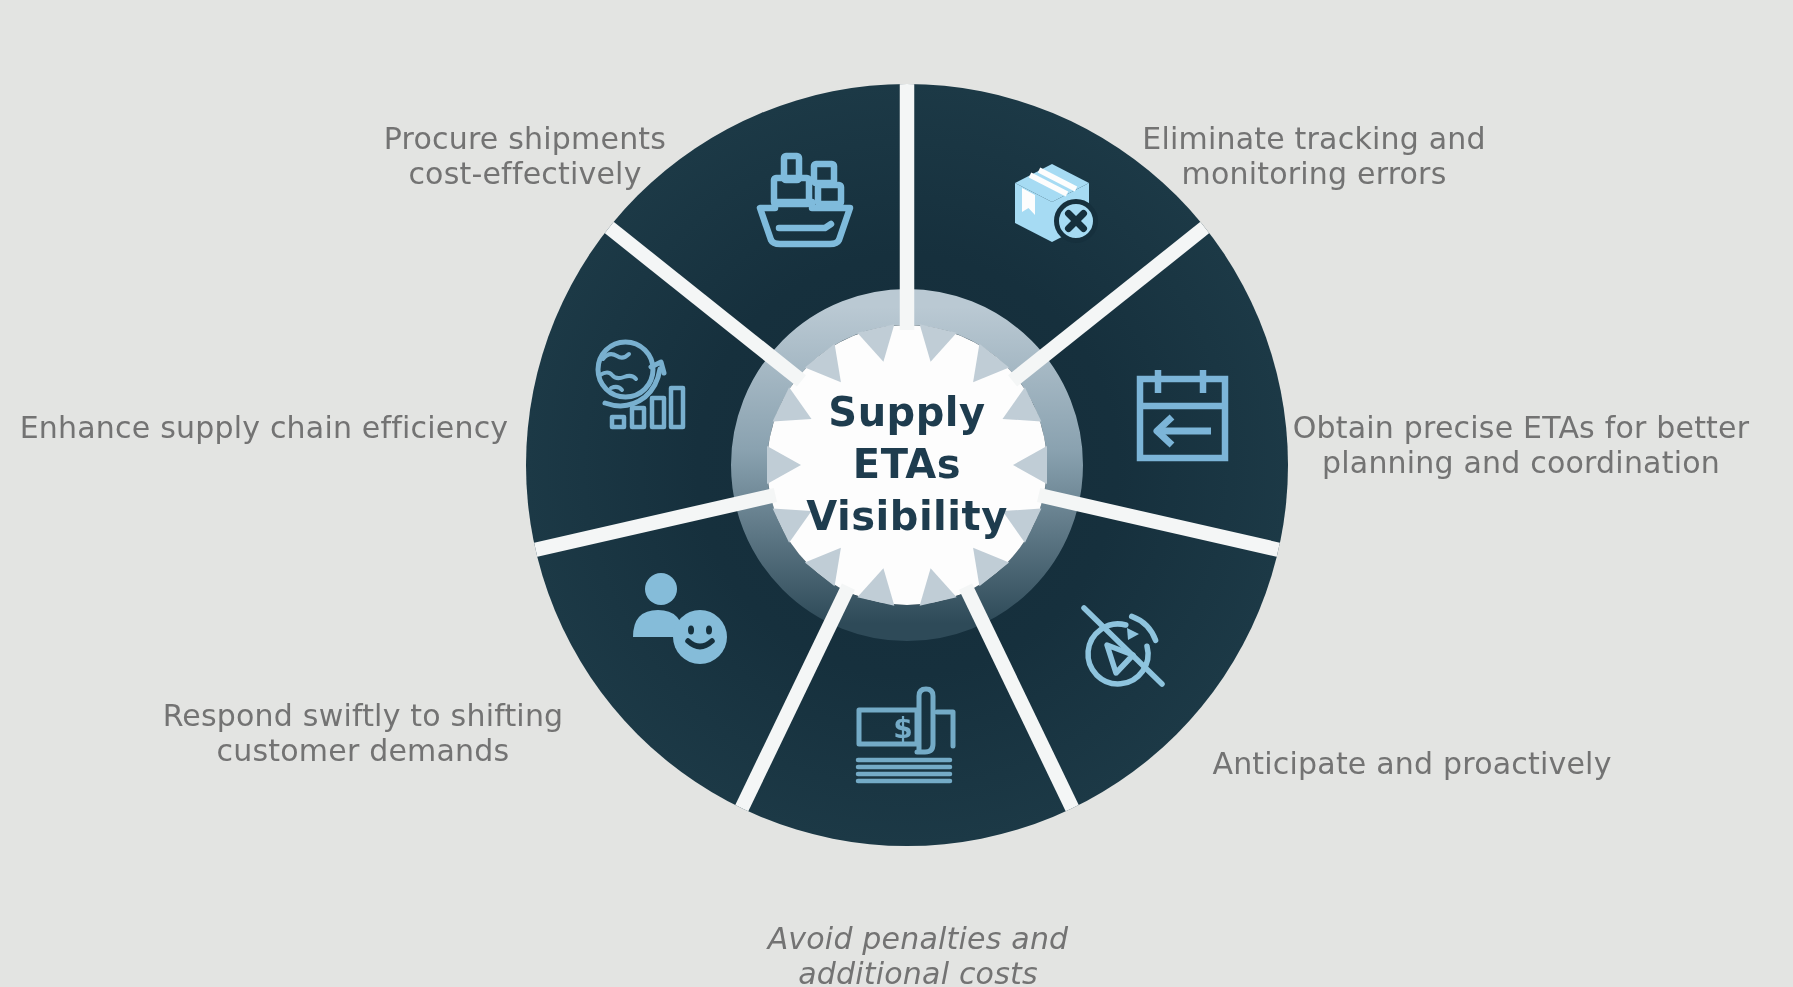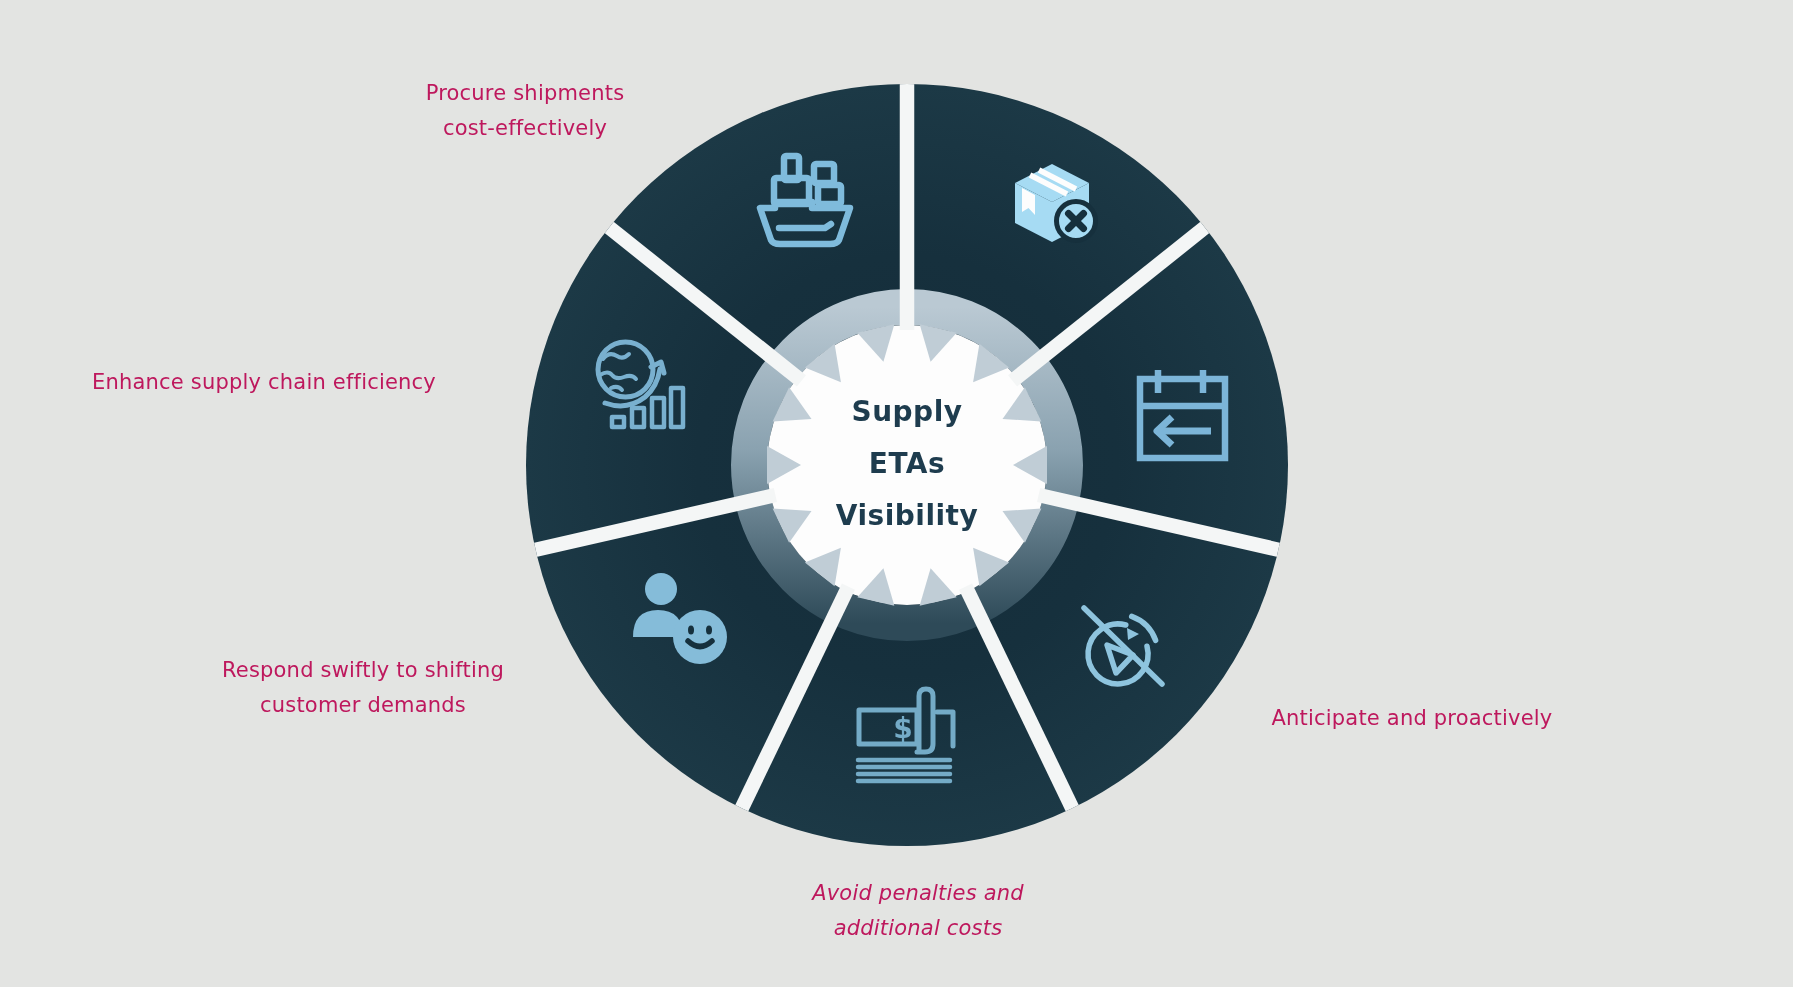--- a/index.html
+++ b/index.html
@@ -2,28 +2,29 @@
 <html><head>
 <meta charset="utf-8">
 <style>
   html,body{margin:0;padding:0;}
   body{background:#e3e4e2;font-family:"DejaVu Sans","Liberation Sans",sans-serif;}
   .stage{position:relative;width:1793px;height:987px;background:#e3e4e2;overflow:hidden;}
   .wheel-svg{position:absolute;left:0;top:0;width:1793px;height:987px;}
   .spoke-label{
     position:absolute;transform:translate(-50%,-50%);
     text-align:center;white-space:nowrap;
-    font-size:21px;line-height:35px;font-weight:400;color:#be185d;
+    font-size:30px;line-height:35px;font-weight:400;color:#737373;
     letter-spacing:.2px;
+    margin-top:45px;
   }
   .spoke-label span{display:block;}
   .center-label{
     position:absolute;left:907px;top:464px;transform:translate(-50%,-50%);
     text-align:center;white-space:nowrap;
-    font-size:28px;line-height:52px;font-weight:700;color:#1e3c4e;
+    font-size:40px;line-height:52px;font-weight:700;color:#1e3c4e;
     letter-spacing:.5px;
   }
   .center-label span{display:block;}
 </style>
 </head>
 <body>
 
 <div class="stage">
 
   <svg class="wheel-svg" viewBox="0 0 1793 987" aria-hidden="true">
@@ -162,20 +163,28 @@
   <div class="center-label">
     <span>Supply</span>
     <span>ETAs</span>
     <span>Visibility</span>
   </div>
 
   <div class="spoke-label" style="left:525px;top:111px;">
     <span>Procure shipments</span>
     <span>cost-effectively</span>
   </div>
+  <div class="spoke-label" style="left:1314px;top:111px;">
+    <span>Eliminate tracking and</span>
+    <span>monitoring errors</span>
+  </div>
+  <div class="spoke-label" style="left:1521px;top:400px;">
+    <span>Obtain precise ETAs for better</span>
+    <span>planning and coordination</span>
+  </div>
   <div class="spoke-label" style="left:1412px;top:718px;">
     <span>Anticipate and proactively</span>
   </div>
   <div class="spoke-label" style="left:918px;top:911px;font-style:italic;">
     <span>Avoid penalties and</span>
     <span>additional costs</span>
   </div>
   <div class="spoke-label" style="left:363px;top:688px;">
     <span>Respond swiftly to shifting</span>
     <span>customer demands</span>

